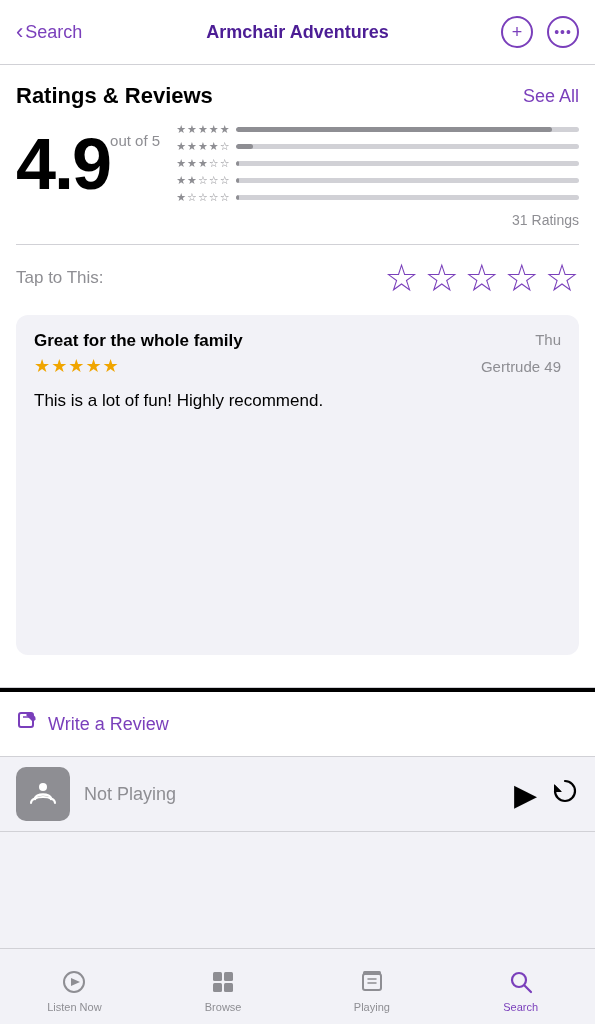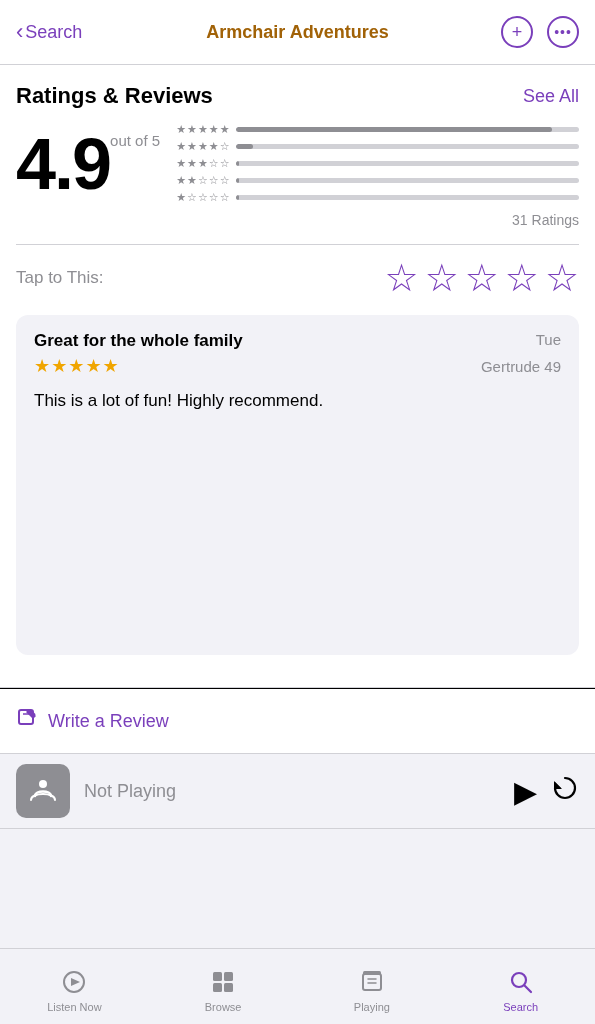--- a/index.html
+++ b/index.html
@@ -33,21 +33,21 @@
       min-width: 100px;
     }
     .nav-back-chevron {
       font-size: 22px;
       margin-right: 2px;
       line-height: 1;
     }
     .nav-title {
       font-size: 18px;
       font-weight: 600;
-      color: #a16207;
+      color: #4c1d95;
       text-align: center;
       flex: 1;
     }
     .nav-actions {
       display: flex;
       align-items: center;
       gap: 14px;
       min-width: 100px;
       justify-content: flex-end;
     }
@@ -242,21 +242,21 @@
       line-height: 1.4;
     }
 
     
     .write-review-section {
       background: #fff;
       padding: 18px 16px;
       display: flex;
       align-items: center;
       gap: 10px;
-      border-top: 1px solid #000000;
+      border-top: 4px solid #000000;
     }
     .write-review-icon {
       color: #7a3fbb;
       font-size: 22px;
     }
     .write-review-text {
       font-size: 18px;
       color: #7a3fbb;
       cursor: pointer;
     }
@@ -450,21 +450,21 @@
       <span class="rate-star">☆</span>
       <span class="rate-star">☆</span>
       <span class="rate-star">☆</span>
       <span class="rate-star">☆</span>
     </div>
   </div>
 
   <div class="review-card">
     <div class="review-card-header">
       <span class="review-title">Great for the whole family</span>
-      <span class="review-date">Tue</span>
+      <span class="review-date">Thu</span>
     </div>
     <div class="review-stars-row">
       <div class="review-stars">
         <span class="review-star-filled">★</span>
         <span class="review-star-filled">★</span>
         <span class="review-star-filled">★</span>
         <span class="review-star-filled">★</span>
         <span class="review-star-filled">★</span>
       </div>
       <span class="review-author">Gertrude 49</span>

